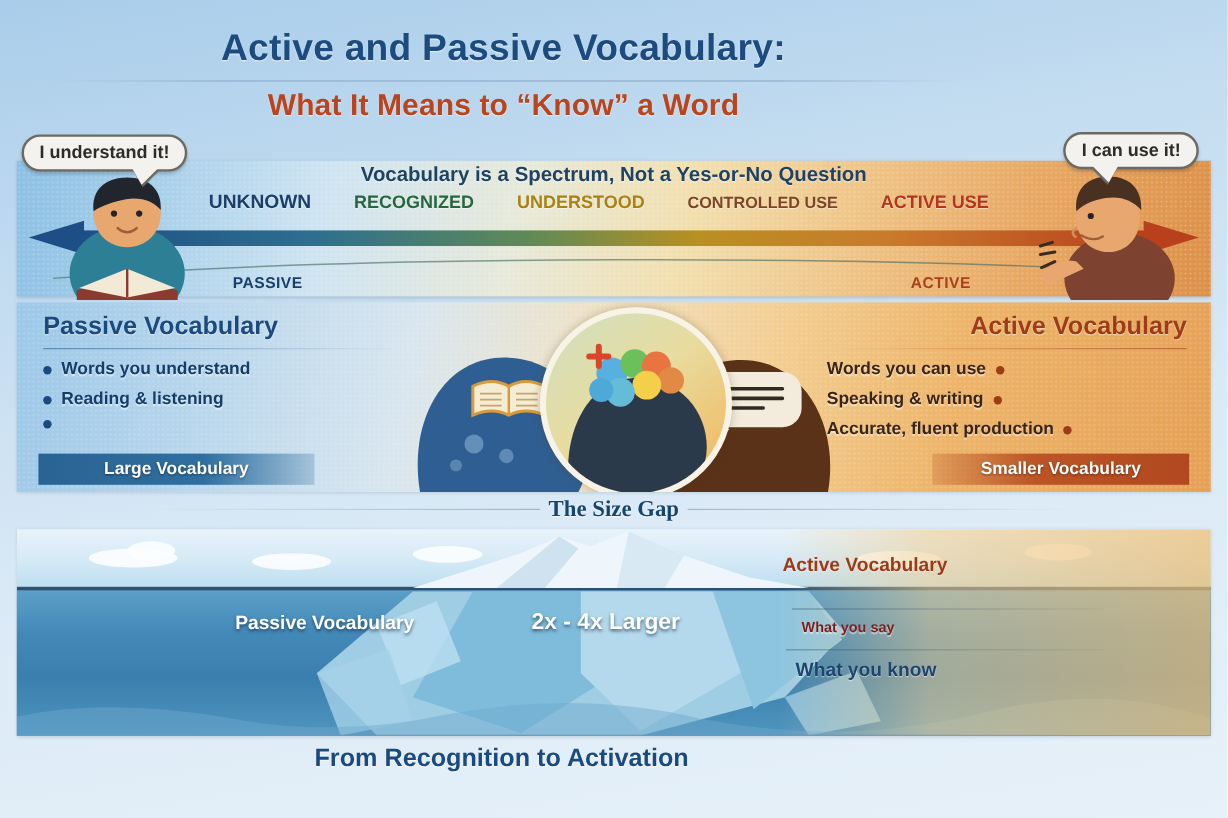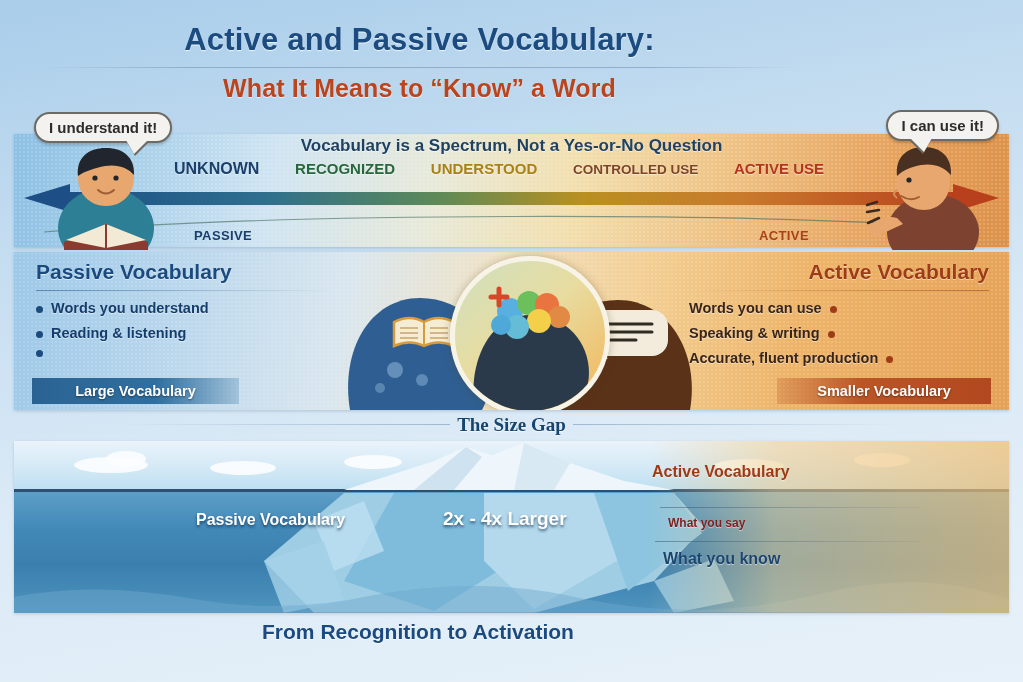--- a/index.html
+++ b/index.html
@@ -59,21 +59,21 @@
   .pa-lab.left{left:180px;color:#1b3f6b;}
   .pa-lab.right{right:200px;color:#a8421c;}
 
   
   .person{position:absolute;width:120px;height:118px;overflow:hidden;}
   .person.left{left:46px;top:132px;}
   .person.right{right:42px;top:132px;}
   .bubble{position:absolute;z-index:6;background:#f3f2ee;border:2px solid #6d6a63;border-radius:16px;
     padding:5px 13px;font-size:15px;font-weight:bold;color:#2c2c2c;white-space:nowrap;
     box-shadow:0 2px 3px rgba(0,0,0,.2);}
-  .bubble.left{left:34px;top:112px;}
+  .bubble.left{left:18px;top:112px;}
   .bubble.left::after{content:"";position:absolute;right:22px;bottom:-13px;width:0;height:0;
     border-left:8px solid transparent;border-right:14px solid transparent;border-top:14px solid #f3f2ee;
     filter:drop-shadow(1px 2px 0 #6d6a63);}
   .bubble.right{right:24px;top:110px;}
   .bubble.right::after{content:"";position:absolute;left:22px;bottom:-13px;width:0;height:0;
     border-right:8px solid transparent;border-left:14px solid transparent;border-top:14px solid #f3f2ee;
     filter:drop-shadow(-1px 2px 0 #6d6a63);}
 
   
   .band-mid{
@@ -96,21 +96,21 @@
        display:flex;align-items:baseline;gap:8px;}
   .col.right .bul{justify-content:flex-end;flex-direction:row-reverse;}
   .col.left .bul{color:#143d6b;}
   .col.right .bul{color:#3a2418;}
   .dot{width:7px;height:7px;border-radius:50%;flex:0 0 auto;}
   .col.left .dot{background:#1b4a7e;}
   .col.right .dot{background:#9e3c17;}
 
   .ribbon{position:absolute;bottom:6px;height:26px;display:flex;align-items:center;justify-content:center;
     font-size:14.5px;font-weight:bold;color:#fdfcfa;text-shadow:0 1px 2px rgba(0,0,0,.45);}
-  .ribbon.left{left:18px;width:207px;background:linear-gradient(90deg,#2a6393,#2f6f9f 60%,rgba(47,111,159,.25));}
+  .ribbon.left{left:18px;width:230px;background:linear-gradient(90deg,#2a6393,#2f6f9f 60%,rgba(47,111,159,.25));}
   .ribbon.right{right:18px;width:214px;background:linear-gradient(270deg,#b1481f,#bb5526 60%,rgba(187,85,38,.25));}
 
   
   .heads{position:absolute;left:326px;top:0;width:360px;height:158px;}
   .circle-ring{position:absolute;left:110px;top:4px;width:150px;height:150px;border-radius:50%;
     border:5px solid #f7f3e6;box-shadow:0 0 8px rgba(80,60,20,.3);overflow:hidden;
     background:linear-gradient(140deg,#cfe0c0 0%,#e8dca0 45%,#f2b457 100%);}
 
   .sizegap{position:absolute;left:0;top:414px;width:1023px;text-align:center;}
   .sizegap .txt{font-size:19px;font-weight:bold;color:#16466f;text-shadow:0 1px 1px rgba(255,255,255,.8);font-family:Liberation Serif, serif;}

